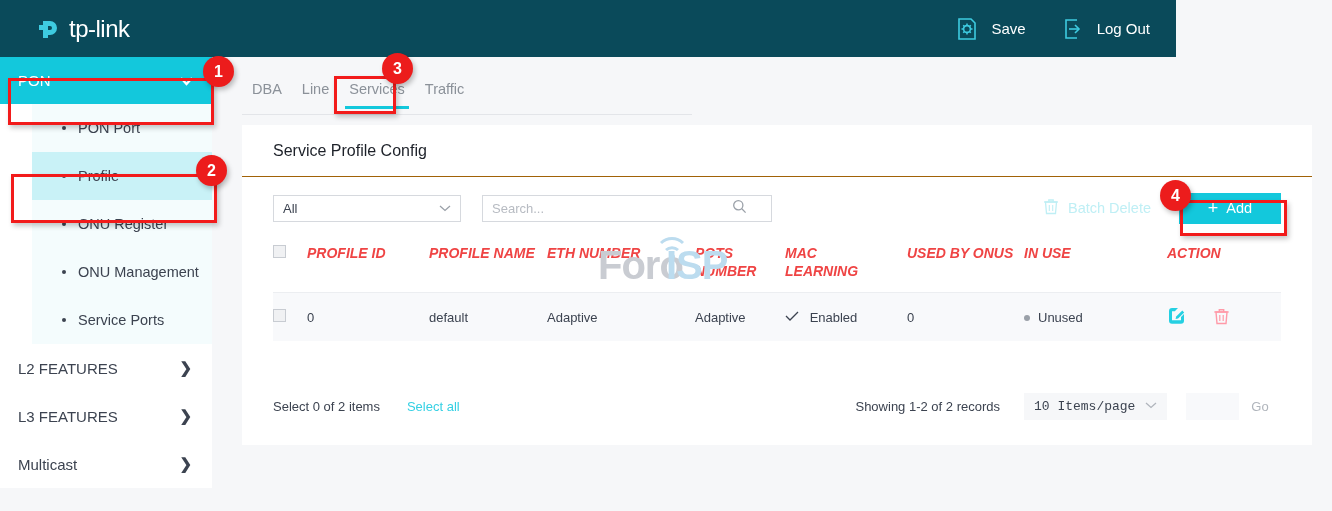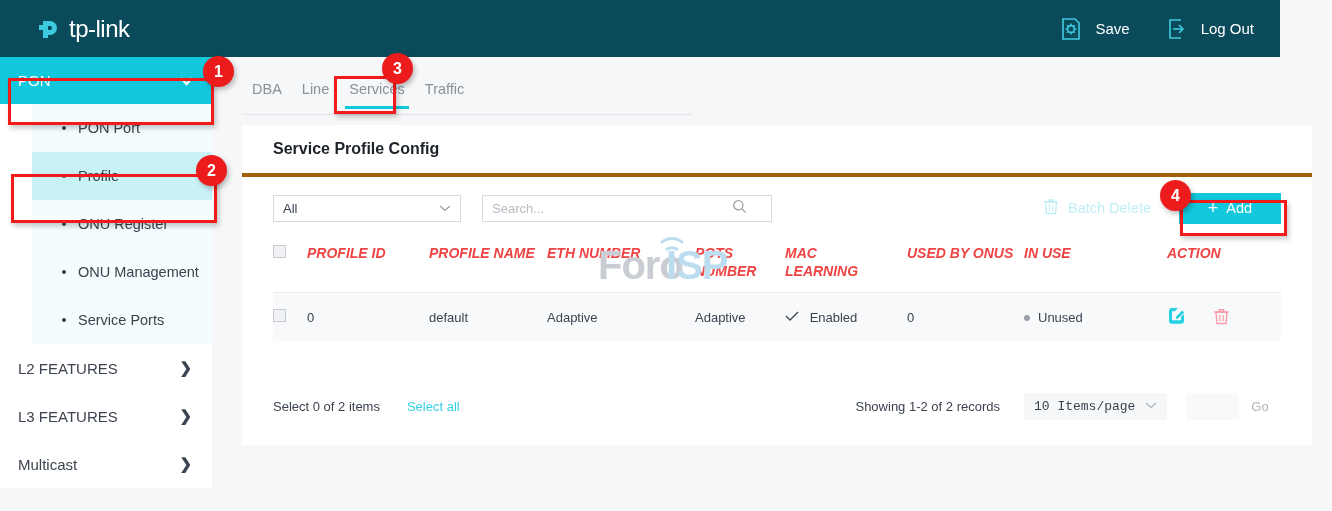--- a/index.html
+++ b/index.html
@@ -6,21 +6,21 @@
   body {
     width: 1332px; height: 511px;
     font-family: "Liberation Sans", sans-serif;
     background: #f6f7f9;
     overflow: hidden;
     position: relative;
   }
 
   
   .topbar {
-    position: absolute; left: 0; top: 0; width: 1280px; height: 57px;
+    position: absolute; left: 0; top: 0; width: 1176px; height: 57px;
     background: #0a4a5a;
     display: flex; align-items: center;
   }
   .logo { display: flex; align-items: center; margin-left: 34px; }
   .logo svg { display: block; }
   .logo-text {
     color: #ffffff; font-size: 24px; letter-spacing: -0.5px;
     margin-left: 5px; font-weight: 400;
   }
   .topbar-right { margin-left: auto; display: flex; align-items: center; margin-right: 26px; }
@@ -75,22 +75,22 @@
     content: ""; position: absolute; left: 6px; right: 6px; bottom: -1px;
     height: 3px; background: #13c8dc;
   }
 
   .panel {
     position: absolute; left: 30px; top: 68px; width: 1070px; height: 320px;
     background: #ffffff;
   }
   .panel-title {
     height: 52px; display: flex; align-items: center; padding-left: 31px;
-    font-size: 16px; font-weight: bold; color: #1d2129;
-    border-bottom: 4px solid #a16207;
+    font-size: 16px; font-weight: normal; color: #1d2129;
+    border-bottom: 1px solid #a16207;
   }
   .toolbar {
     height: 62px; display: flex; align-items: center; padding: 0 31px;
     position: relative;
   }
   .selectbox {
     width: 188px; height: 27px; border: 1px solid #d6d9de; background: #fff;
     display: flex; align-items: center; padding: 0 9px;
     font-size: 13px; color: #3c4350; cursor: pointer;
   }

